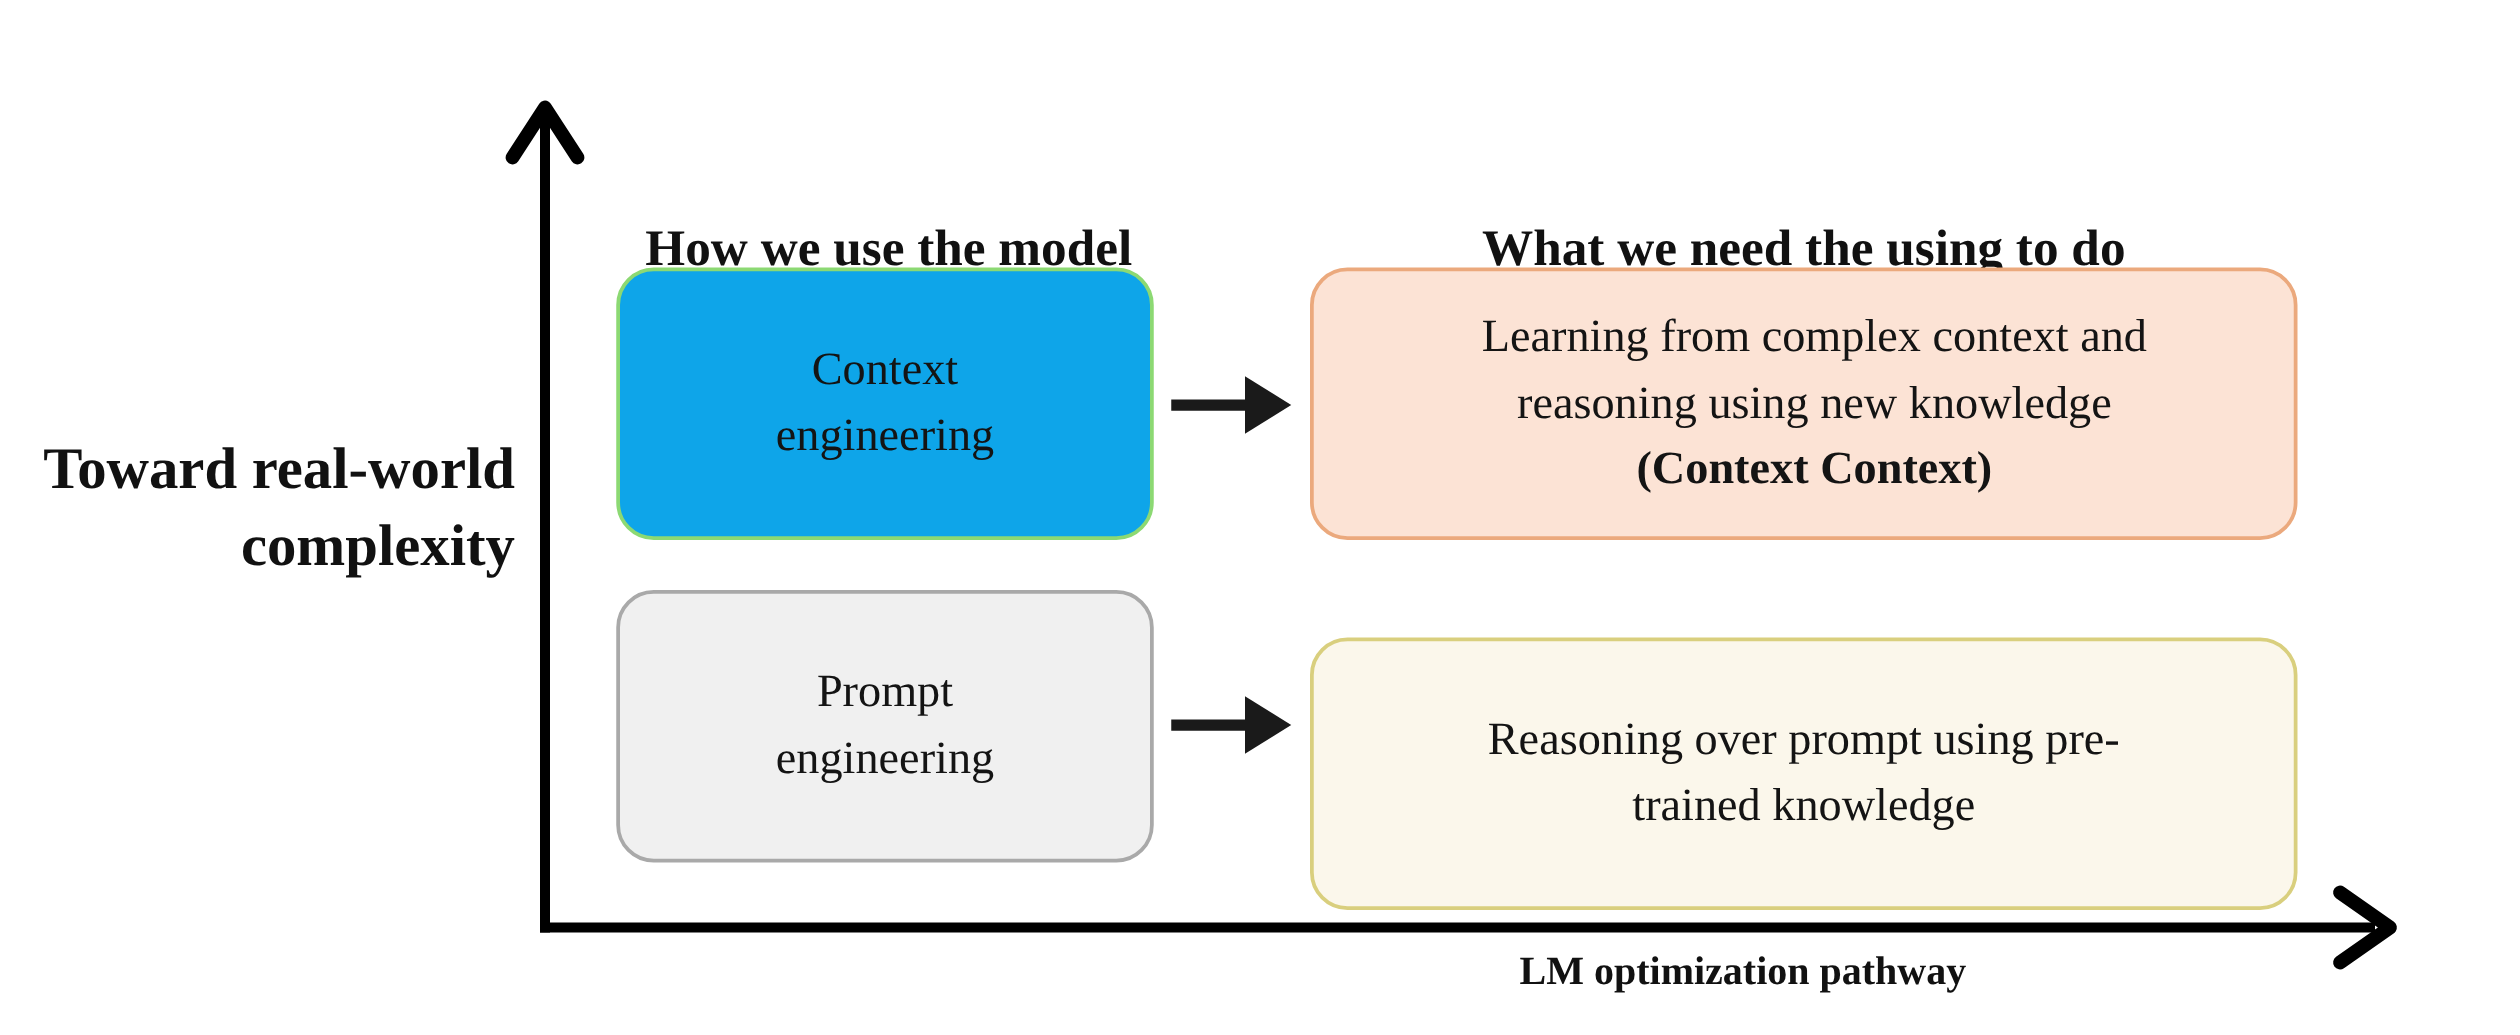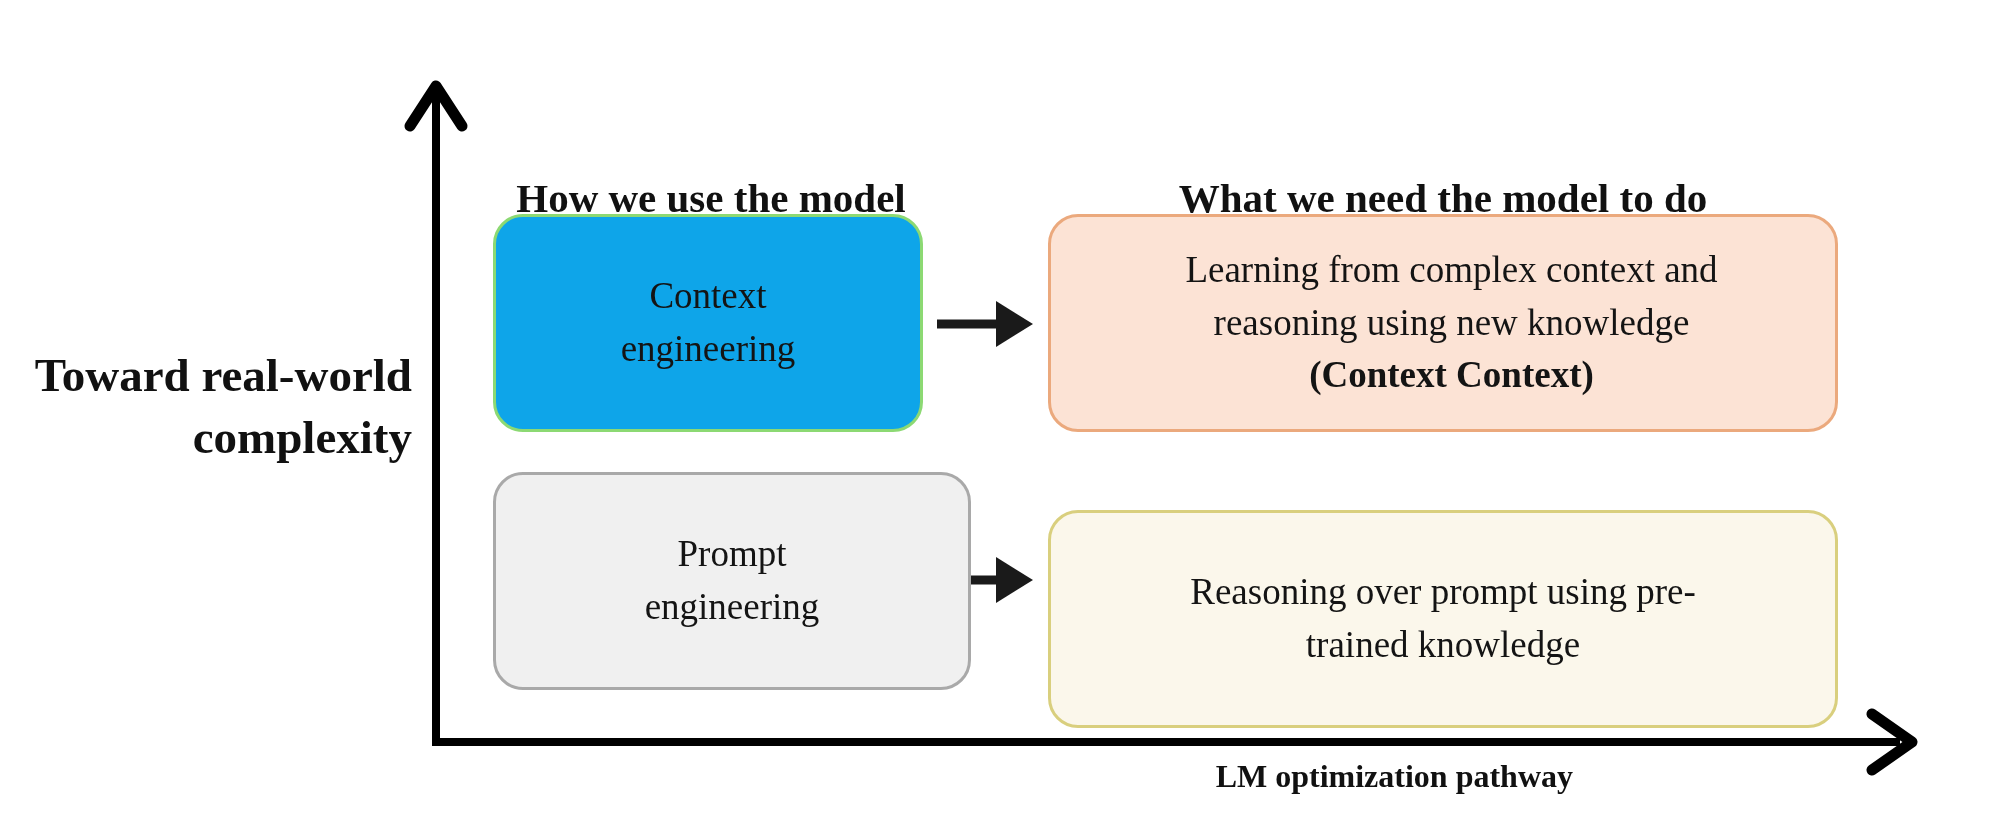--- a/index.html
+++ b/index.html
@@ -45,21 +45,21 @@
     align-items: center;
     justify-content: center;
     text-align: center;
     font-size: 37px;
     color: #141414;
     line-height: 1.42;
   }
   .node .lines { white-space: pre-line; }
   .node-green  { left: 493px;  top: 214px; width: 430px; height: 218px; }
   .node-orange { left: 1048px; top: 214px; width: 790px; height: 218px; }
-  .node-gray   { left: 493px;  top: 472px; width: 478px; height: 218px; }
+  .node-gray   { left: 493px;  top: 472px; width: 430px; height: 218px; }
   .node-cream  { left: 1048px; top: 472px; width: 790px; height: 218px; margin-top: 38px; }
   .bold-line { font-weight: bold; }
 
   .y-axis-label {
     position: absolute;
     left: 18px;
     top: 344px;
     width: 394px;
     text-align: right;
     font-size: 47px;
@@ -102,21 +102,21 @@
       <polygon points="996,301 1033,324 996,347" fill="#1a1a1a"></polygon>
     </g>
 
     <g>
       <line x1="937" y1="580" x2="1000" y2="580" stroke="#1a1a1a" stroke-width="9"></line>
       <polygon points="996,557 1033,580 996,603" fill="#1a1a1a"></polygon>
     </g>
   </svg>
 
   <div class="col-header left">How we use the model</div>
-  <div class="col-header right">What we need the model to do</div>
+  <div class="col-header right">What we need the using to do</div>
 
   <div class="node node-green" style="background: #0ea5e9; border-color: rgb(140, 217, 115);">
     <div class="lines">Context
 engineering</div>
   </div>
 
   <div class="node node-orange" style="background: rgb(252, 227, 213); border-color: rgb(235, 169, 125); padding-left: 17px;">
     <div>
       <div class="lines">Learning from complex context and
 reasoning using new knowledge</div>

